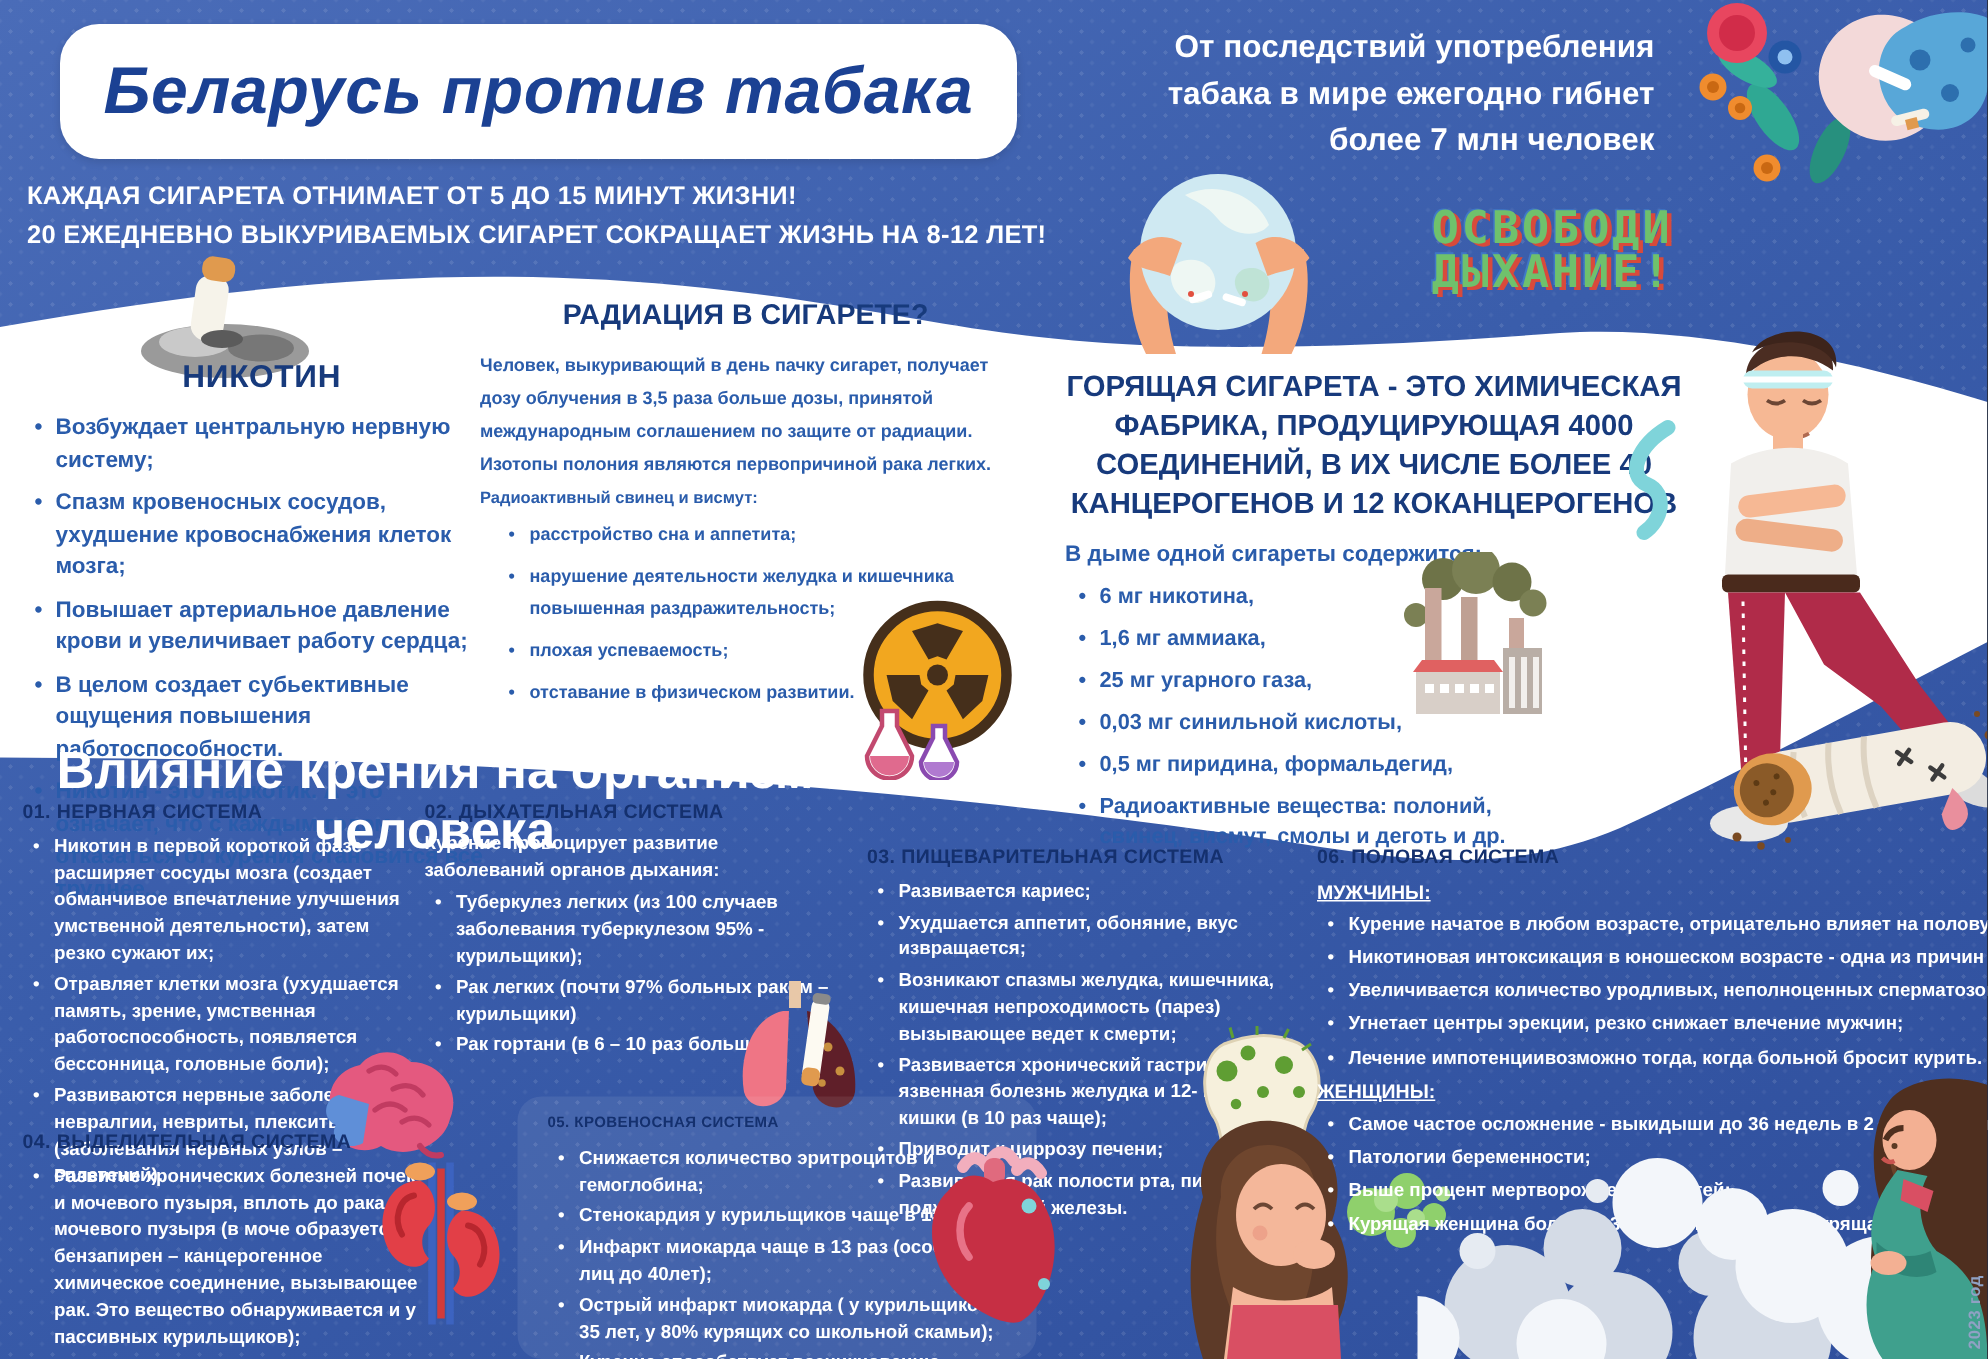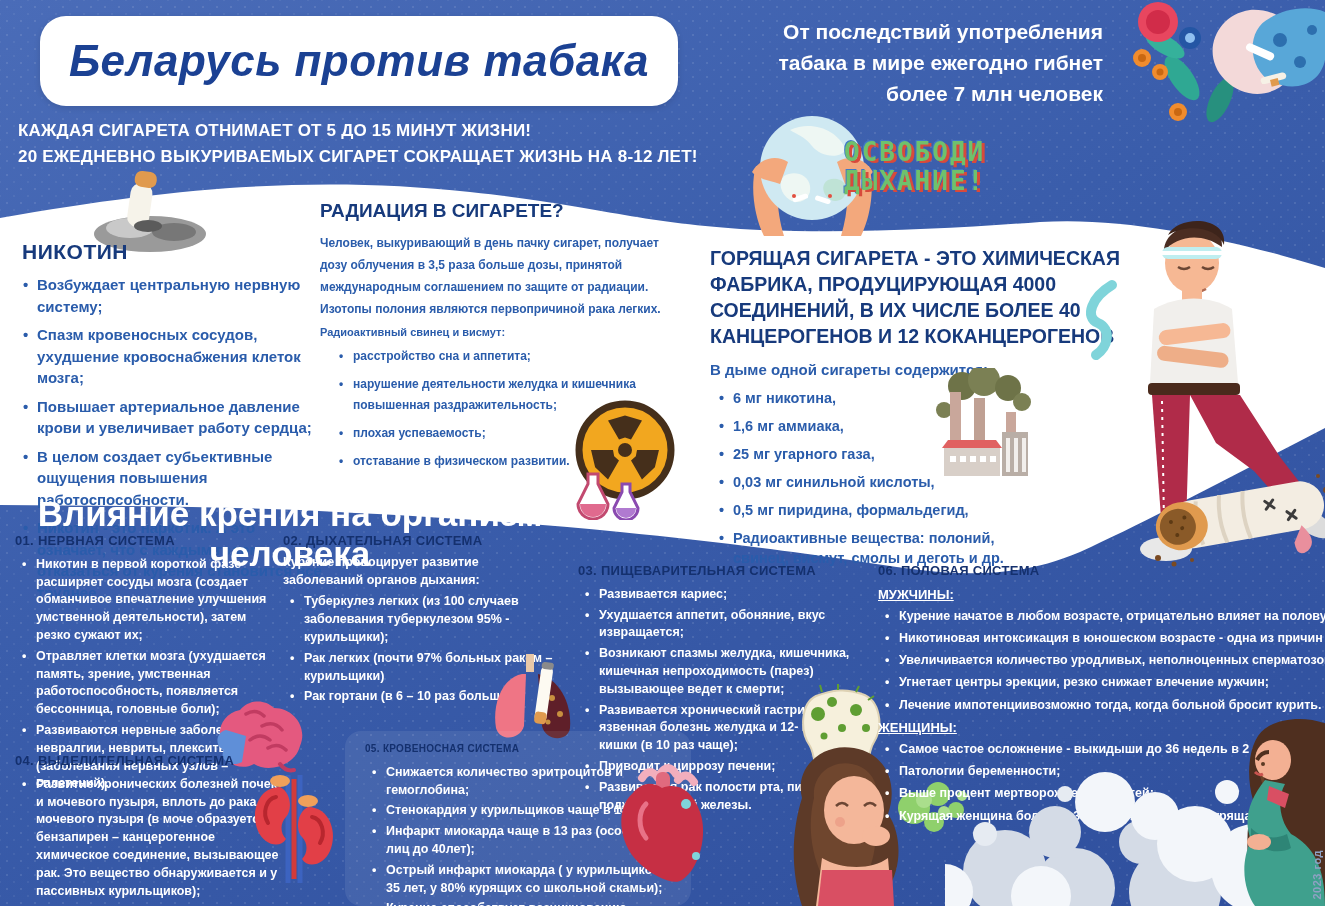--- a/index.html
+++ b/index.html
@@ -15,24 +15,24 @@
     background-size:14px 14px,14px 14px;background-position:0 0,7px 7px;
   }
   .abs{position:absolute;}
   svg{display:block;}
   .wave{position:absolute;left:0;top:0;}
   .title-box{position:absolute;left:40px;top:16px;width:638px;height:90px;background:#fff;
     border-radius:26px;display:flex;align-items:center;justify-content:center;box-shadow:0 2px 6px rgba(0,0,0,.12);font-style:italic;}
   .title-box h1{margin:0;font-size:44px;color:#1b4193;letter-spacing:.5px;}
   .warning{position:absolute;left:18px;top:118px;color:#fff;font-size:17px;line-height:26px;white-space:nowrap;letter-spacing:.2px;}
   .stat{position:absolute;right:222px;top:16px;width:335px;text-align:right;color:#fff;font-size:21px;line-height:31px;}
-  .slogan{position:absolute;left:844px;top:138px;width:235px;text-align:left;
-    font-family:"DejaVu Sans Mono",monospace;font-size:26px;line-height:29px;letter-spacing:2px;
+  .slogan{position:absolute;left:880px;top:138px;width:235px;text-align:right;
+    font-family:"DejaVu Sans Mono",monospace;font-size:30px;line-height:29px;letter-spacing:2px;
     color:#6fc16c;text-shadow:3px 2px 0 #d84a3b,-1px -1px 0 #3f78c6;}
-  .h-navy{margin:0;color:#173a7c;}
+  .h-navy{margin:0;color:#173a7c;text-align:center;}
   ul{margin:0;padding:0;list-style:none;}
   li{position:relative;padding-left:15px;}
   li::before{content:"\2022";position:absolute;left:1px;top:0;}
   .blue-list li{color:#2a5cab;}
   .blue-list li::before{color:#2a5cab;}
   .white-list li{color:#fff;}
   .white-list li::before{color:#fff;}
 
   .nicotine{left:22px;top:240px;width:305px;}
   .nicotine h2{font-size:21px;letter-spacing:.5px;}

